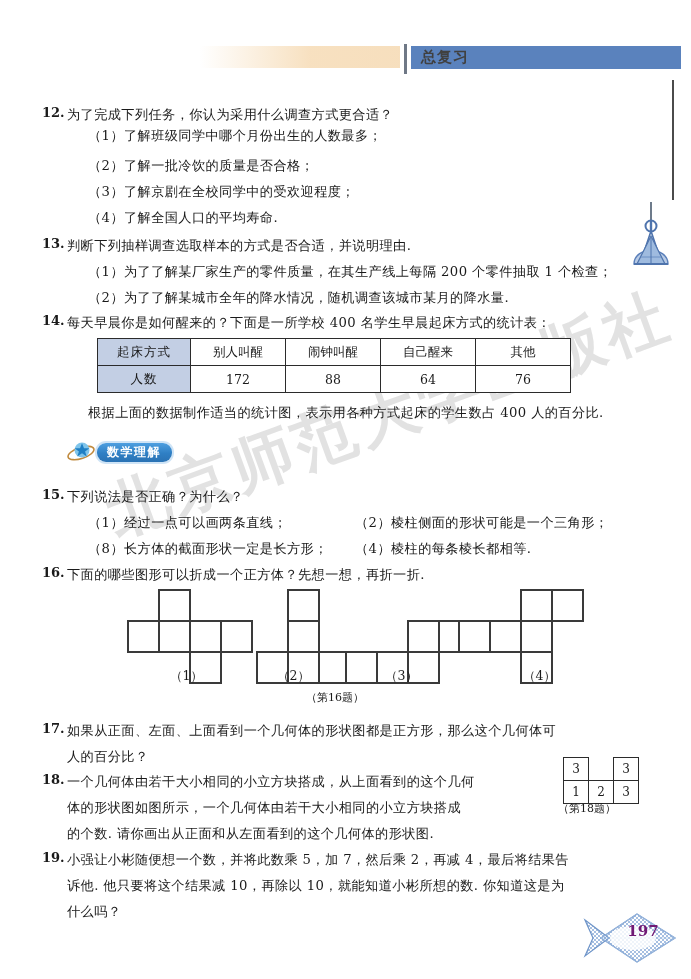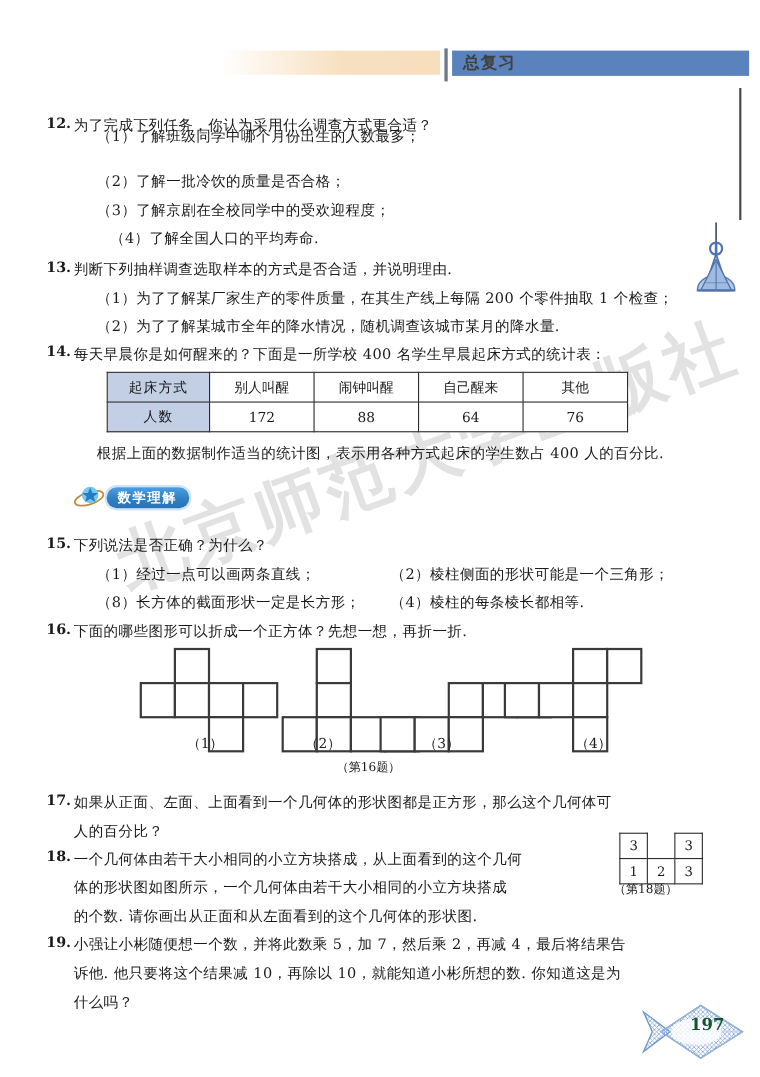--- a/index.html
+++ b/index.html
@@ -199,21 +199,21 @@
   .footer { position: absolute; left: 571px; top: 908px; width: 112px; height: 60px; z-index: 3; }
   .pageno {
     position: absolute;
     left: 620px;
     top: 922px;
     width: 46px;
     text-align: center;
     font-family: "DejaVu Serif", "Liberation Serif", serif;
     font-size: 15px;
     font-weight: bold;
-    color: #14532d;
+    color: #701a75;
     z-index: 4;
   }
   .tower { position: absolute; left: 628px; top: 202px; width: 46px; height: 78px; z-index: 2; }
 </style>
 </head>
 <body>
 
 <div class="watermark">北京师范大学出版社</div>
 
 <div class="header">
@@ -231,24 +231,24 @@
   <path d="M23 29 L12 62 L34 62 Z" fill="none" stroke="#4f74ad" stroke-width="1.6"></path>
   <path d="M6 62 C6 44 40 44 40 62 Z" fill="#b8cbe6" stroke="#5a7fba" stroke-width="1.4"></path>
   <path d="M23 34 L9 62 L37 62 Z" fill="#9fbbdf" stroke="#4f74ad" stroke-width="1.2"></path>
   <line x1="6" y1="62" x2="40" y2="62" stroke="#4f74ad" stroke-width="2"></line>
   <line x1="13" y1="55" x2="33" y2="55" stroke="#6d90c4" stroke-width="1"></line>
   <line x1="23" y1="36" x2="23" y2="62" stroke="#4f74ad" stroke-width="1"></line>
 </svg>
 
 <div class="qnum" style="left:42px; top:105px;">12.</div>
 <div class="q" style="left:67px; top:104px;">为了完成下列任务，你认为采用什么调查方式更合适？</div>
-<div class="sub" style="left:88px; top:114px;">（1）了解班级同学中哪个月份出生的人数最多；</div>
+<div class="sub" style="left:88px; top:125px;">（1）了解班级同学中哪个月份出生的人数最多；</div>
 <div class="sub" style="left:88px; top:155px;">（2）了解一批冷饮的质量是否合格；</div>
 <div class="sub" style="left:88px; top:181px;">（3）了解京剧在全校同学中的受欢迎程度；</div>
-<div class="sub" style="left:100px; top:207px;">（4）了解全国人口的平均寿命.</div>
+<div class="sub" style="left:88px; top:207px;">（4）了解全国人口的平均寿命.</div>
 
 <div class="qnum" style="left:42px; top:236px;">13.</div>
 <div class="q" style="left:67px; top:235px;">判断下列抽样调查选取样本的方式是否合适，并说明理由.</div>
 <div class="sub" style="left:88px; top:261px;">（1）为了了解某厂家生产的零件质量，在其生产线上每隔 200 个零件抽取 1 个检查；</div>
 <div class="sub" style="left:88px; top:287px;">（2）为了了解某城市全年的降水情况，随机调查该城市某月的降水量.</div>
 
 <div class="qnum" style="left:42px; top:313px;">14.</div>
 <div class="q" style="left:67px; top:312px;">每天早晨你是如何醒来的？下面是一所学校 400 名学生早晨起床方式的统计表：</div>
 
 <table class="stat-table">

